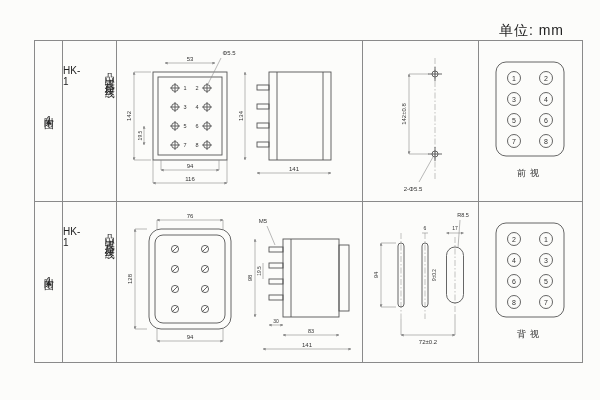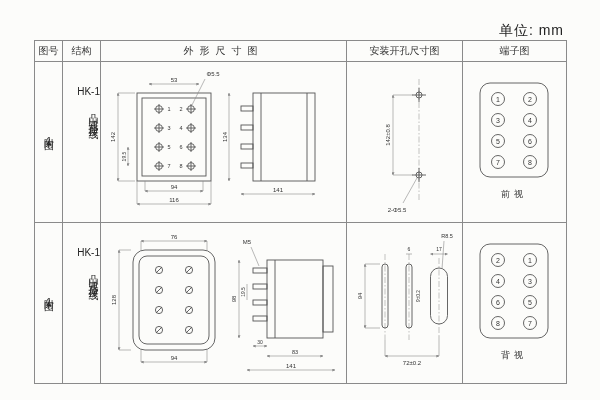--- a/index.html
+++ b/index.html
@@ -5,48 +5,41 @@
   html,body{margin:0;padding:0}
   body{width:600px;height:400px;background:#fcfcfa;font-family:"Liberation Sans","DejaVu Sans",sans-serif;color:#222;position:relative;overflow:hidden}
   .unit{position:absolute;top:22px;right:36px;font-size:14px;letter-spacing:1px}
   table.spec{border-collapse:collapse;position:absolute;left:34px;top:40px;table-layout:fixed}
   .spec td{border:1px solid #8a8a8a;padding:0;overflow:hidden}
   .hdr td{height:20px;text-align:center;vertical-align:middle;font-size:10px;color:#333}
   .sp{letter-spacing:6px}
   .figcell{vertical-align:middle;text-align:center}
   .vtext{writing-mode:vertical-rl;text-orientation:upright;font-size:10px;letter-spacing:3px;display:inline-block;color:#222}
   .structcell{vertical-align:top}
-  .structinner{display:flex;flex-direction:column;align-items:flex-end;padding-top:24px;gap:9px;font-size:10px}
+  .structinner{display:flex;align-items:flex-start;padding-top:24px;gap:22px;font-size:10px}
   svg{display:block}
   svg text{font-family:"Liberation Sans","DejaVu Sans",sans-serif;fill:#333;stroke:none}
   .oline{stroke:#555;fill:none;stroke-width:0.9}
   .dline{stroke:#898989;fill:none;stroke-width:0.6}
   .cline{stroke:#9a9a9a;fill:none;stroke-width:0.6;stroke-dasharray:6 2 1.5 2}
 </style>
 </head>
 <body>
 
 <div class="unit">单位: mm</div>
 
 <table class="spec">
   <colgroup>
     <col style="width:28px">
       <col style="width:38px">
       <col style="width:246px">
       <col style="width:116px">
       <col style="width:104px">
   </colgroup>
   <tbody>
-      <tr class="hdr">
-    <td>图号</td>
-    <td>结构</td>
-    <td class="sp">外形尺寸图</td>
-    <td>安装开孔尺寸图</td>
-    <td>端子图</td>
-  </tr>
 
   <tr style="height:161px">
     <td class="figcell">
       <span class="vtext">附图1</span>
     </td>
     <td class="structcell">
       <div class="structinner">
         <span>HK-1</span>
         <span class="vtext">凸出式前接线</span>
       </div>

